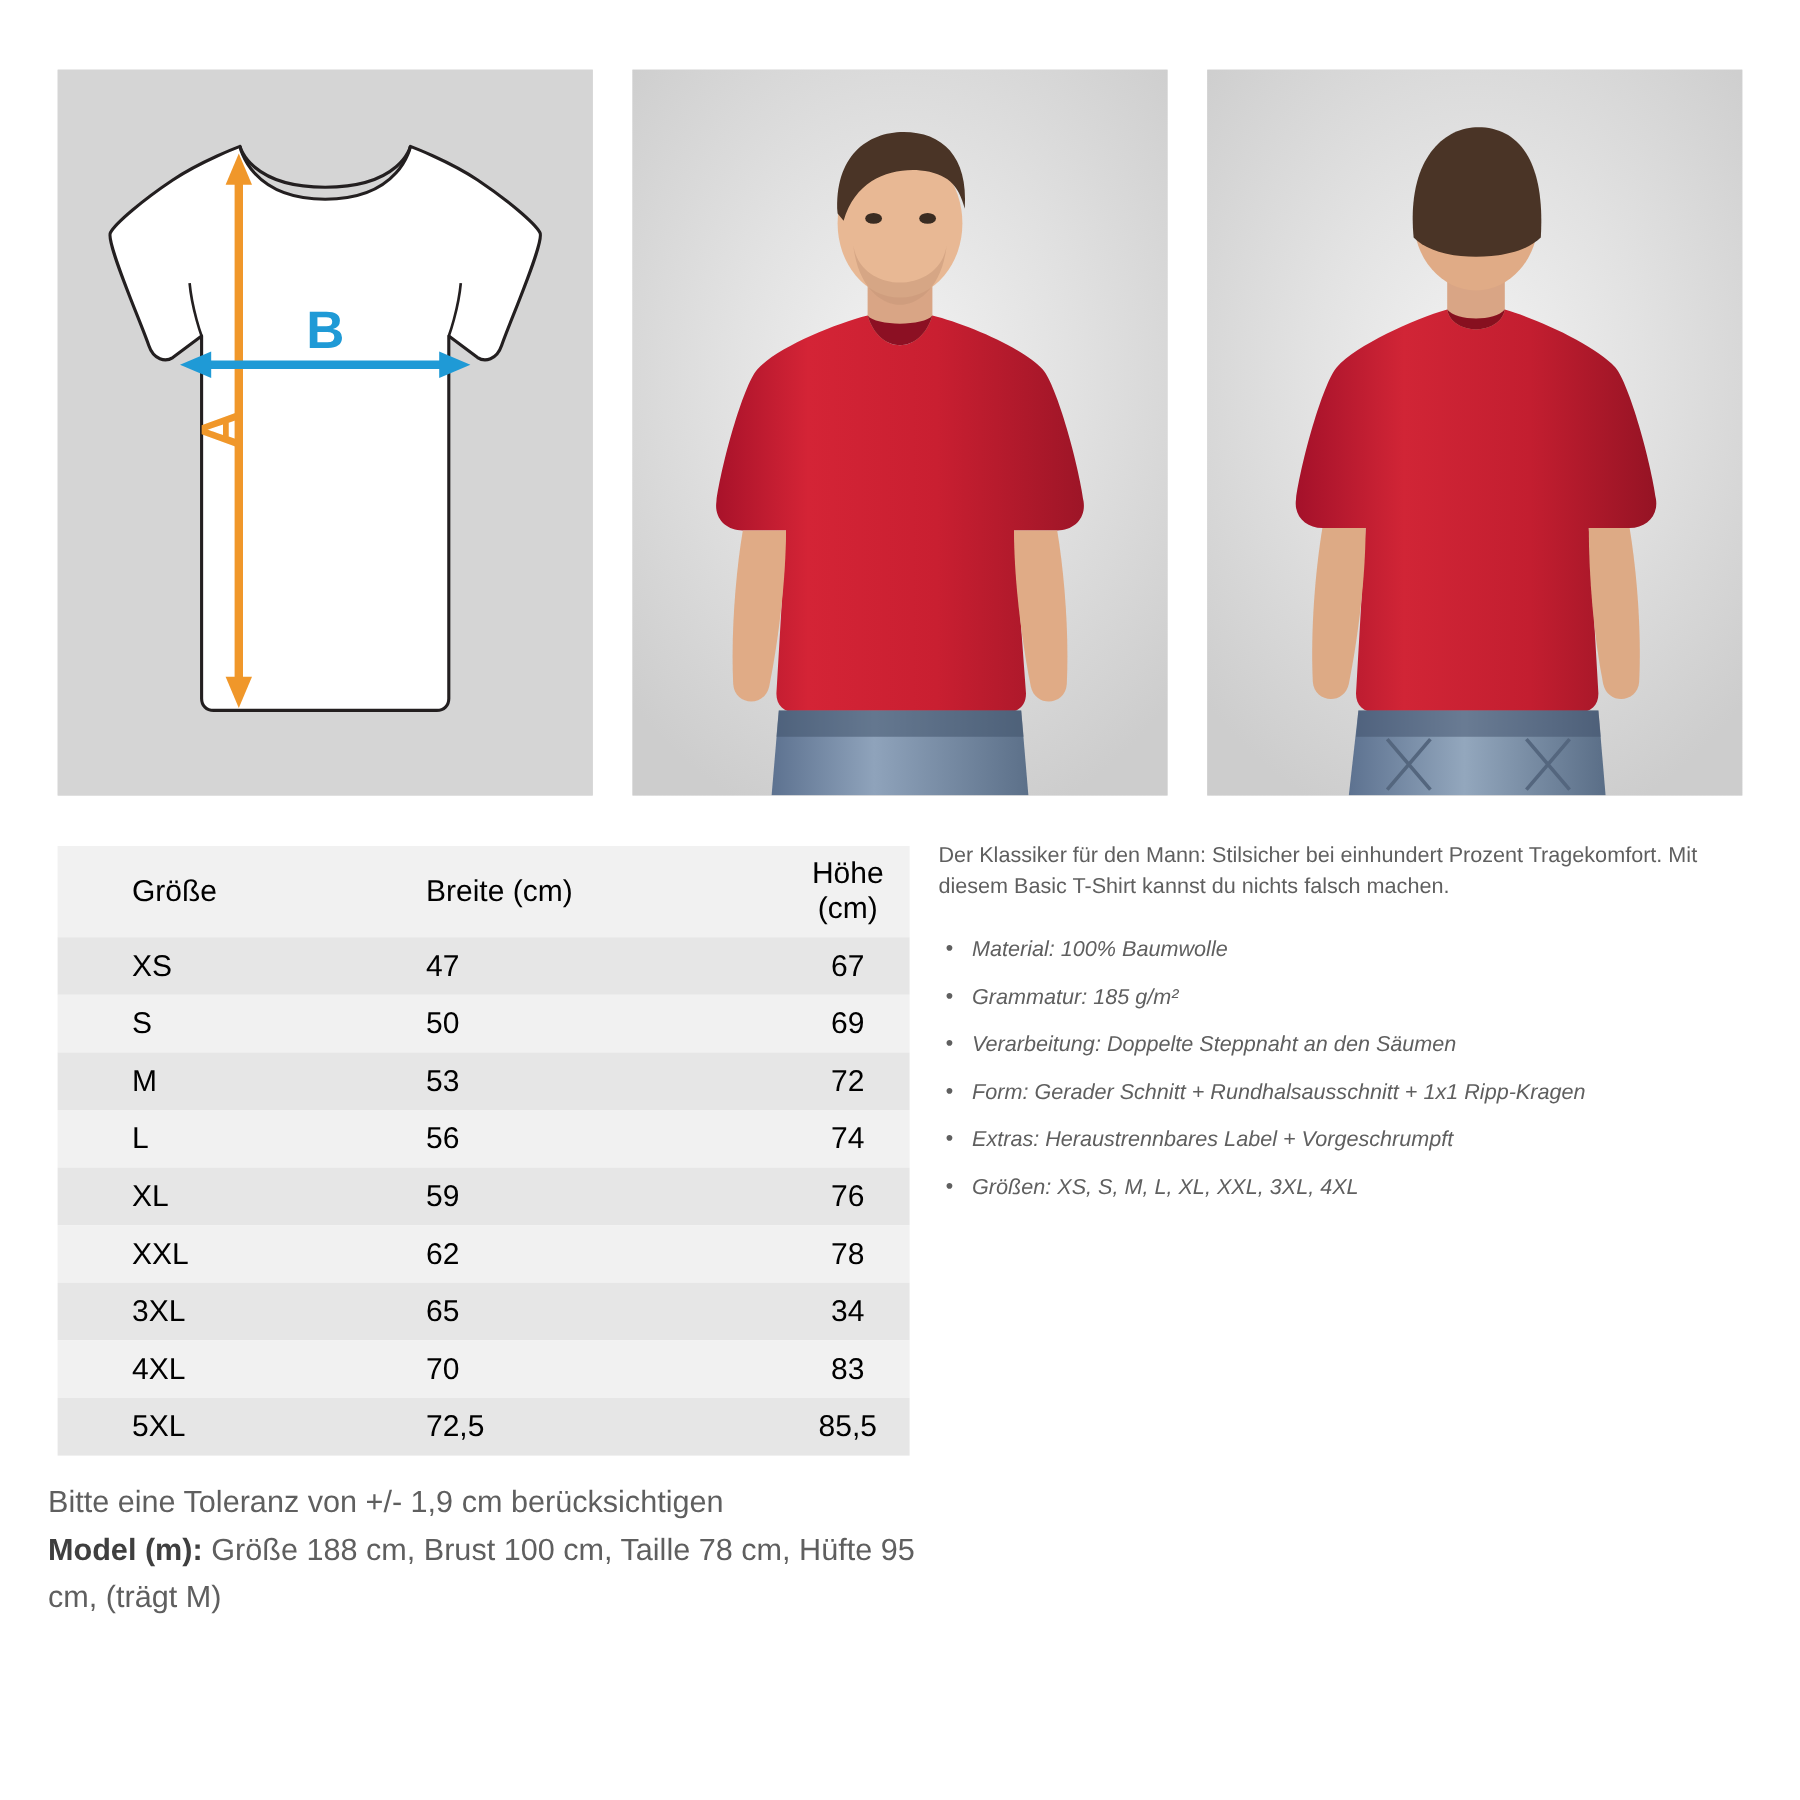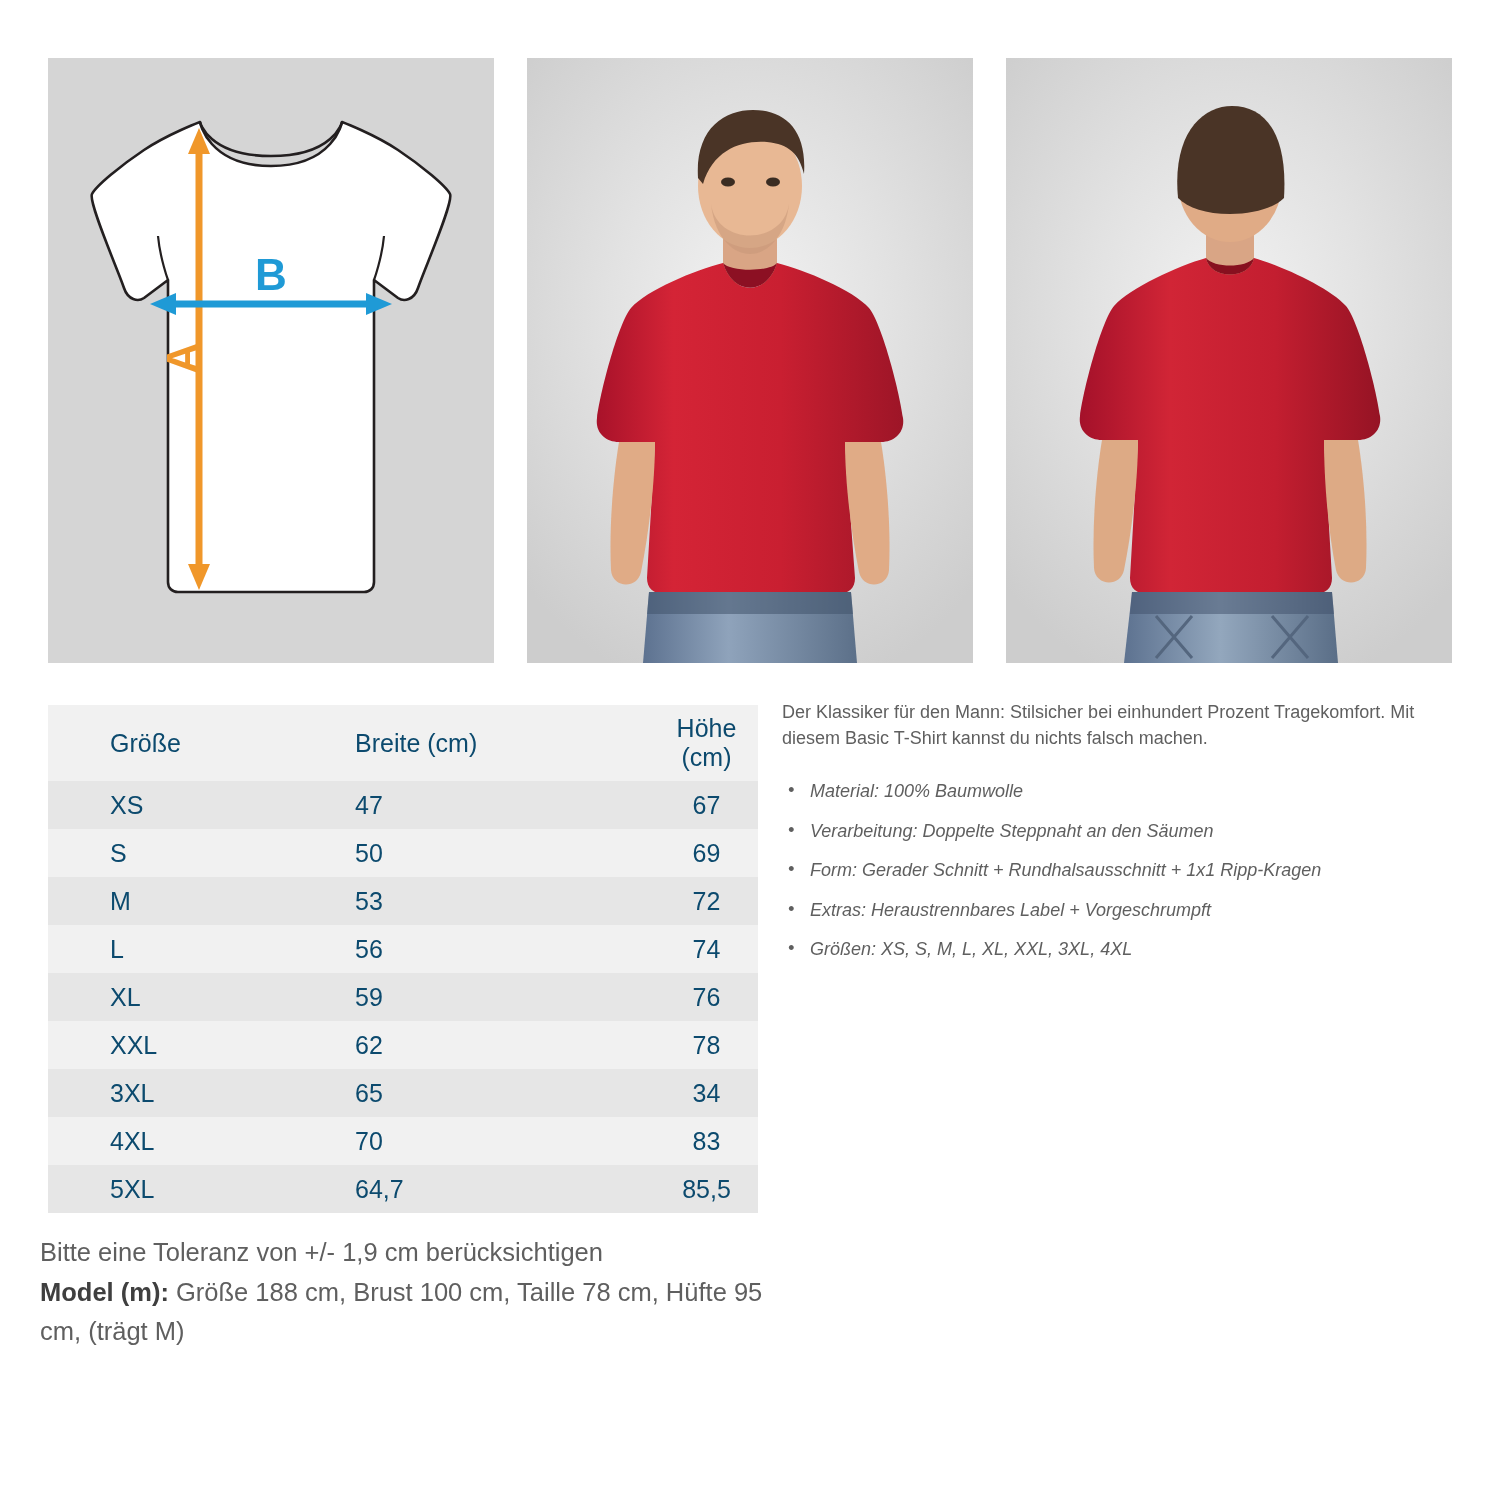--- a/index.html
+++ b/index.html
@@ -56,21 +56,21 @@
   }
 
   
   .size-table {
     position: absolute;
     left: 48px;
     top: 705px;
     width: 710px;
     border-collapse: collapse;
     font-size: 25px;
-    color: #0c4a6e;
+    color: #000000;
   }
   .size-table th,
   .size-table td {
     text-align: left;
     font-weight: normal;
     padding: 9px 0 9px 62px;
     height: 30px;
   }
   .size-table th:nth-child(1), .size-table td:nth-child(1) { width: 190px; }
   .size-table th:nth-child(2), .size-table td:nth-child(2) { width: 250px; padding-left: 55px;}
@@ -321,37 +321,38 @@
         <td>65</td>
         <td>34</td>
       </tr>
       <tr class="odd">
         <td>4XL</td>
         <td>70</td>
         <td>83</td>
       </tr>
       <tr class="even">
         <td>5XL</td>
-        <td>64,7</td>
+        <td>72,5</td>
         <td>85,5</td>
       </tr>
     </tbody>
   </table>
 
   <div class="notes">
     <div>Bitte eine Toleranz von +/- 1,9 cm berücksichtigen</div>
     <div>
       <span class="strong">Model (m):</span><span> Größe 188 cm, Brust 100 cm, Taille 78 cm, Hüfte 95 cm, (trägt M)</span>
     </div>
   </div>
 
   <div class="desc">
     <p class="intro">Der Klassiker für den Mann: Stilsicher bei einhundert Prozent Tragekomfort. Mit diesem Basic T-Shirt kannst du nichts falsch machen.</p>
     <ul>
       <li>Material: 100% Baumwolle</li>
+      <li>Grammatur: 185 g/m²</li>
       <li>Verarbeitung: Doppelte Steppnaht an den Säumen</li>
       <li>Form: Gerader Schnitt + Rundhalsausschnitt + 1x1 Ripp-Kragen</li>
       <li>Extras: Heraustrennbares Label + Vorgeschrumpft</li>
       <li>Größen:  XS, S, M, L, XL, XXL, 3XL, 4XL</li>
     </ul>
   </div>
 
 </div>
 
 </body></html>

